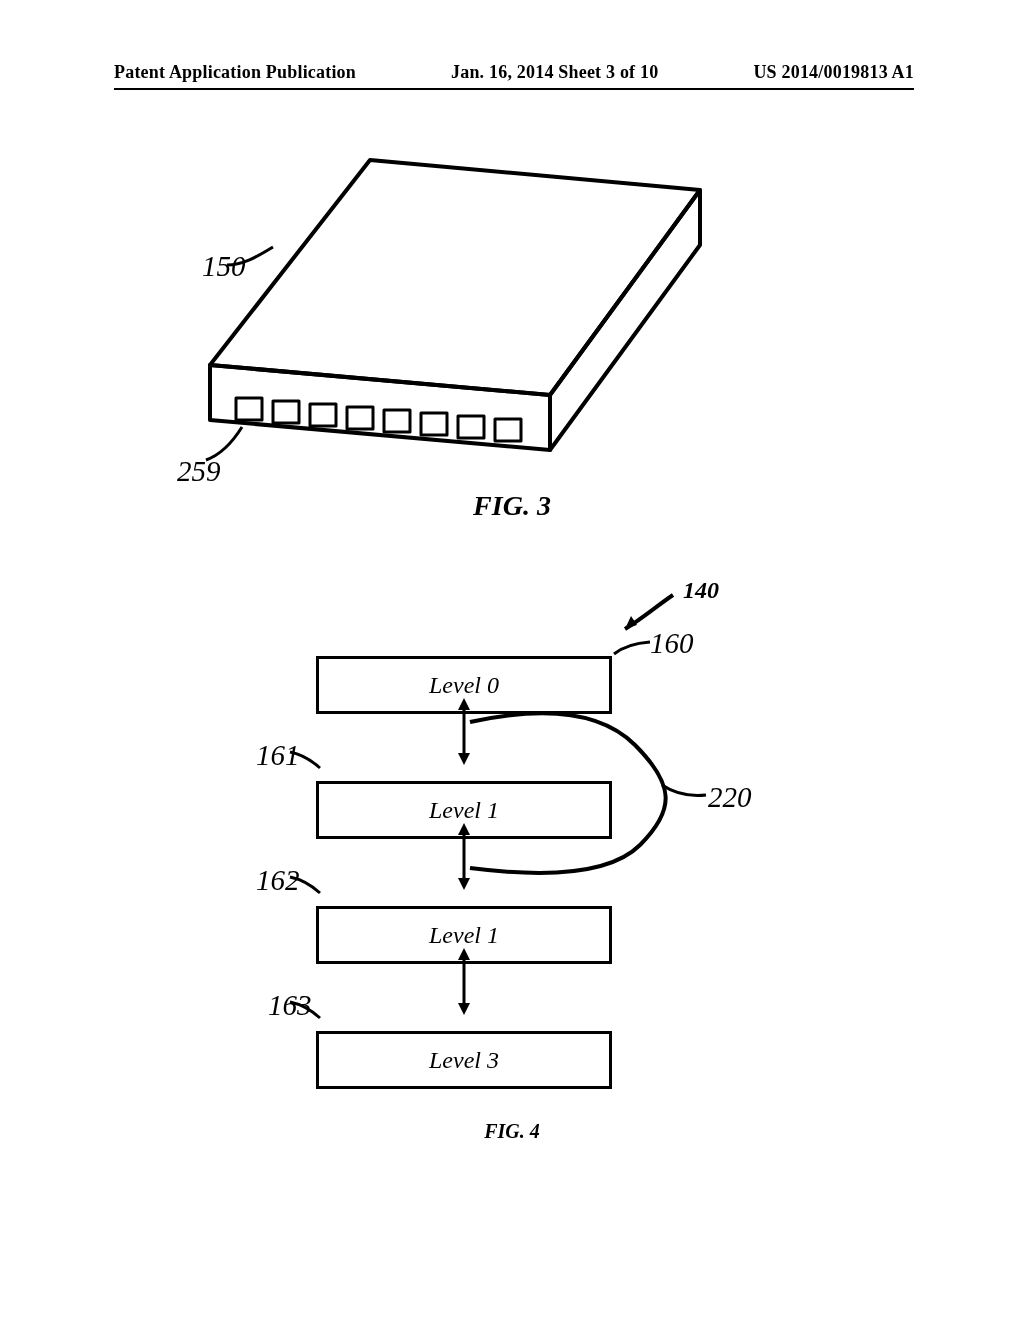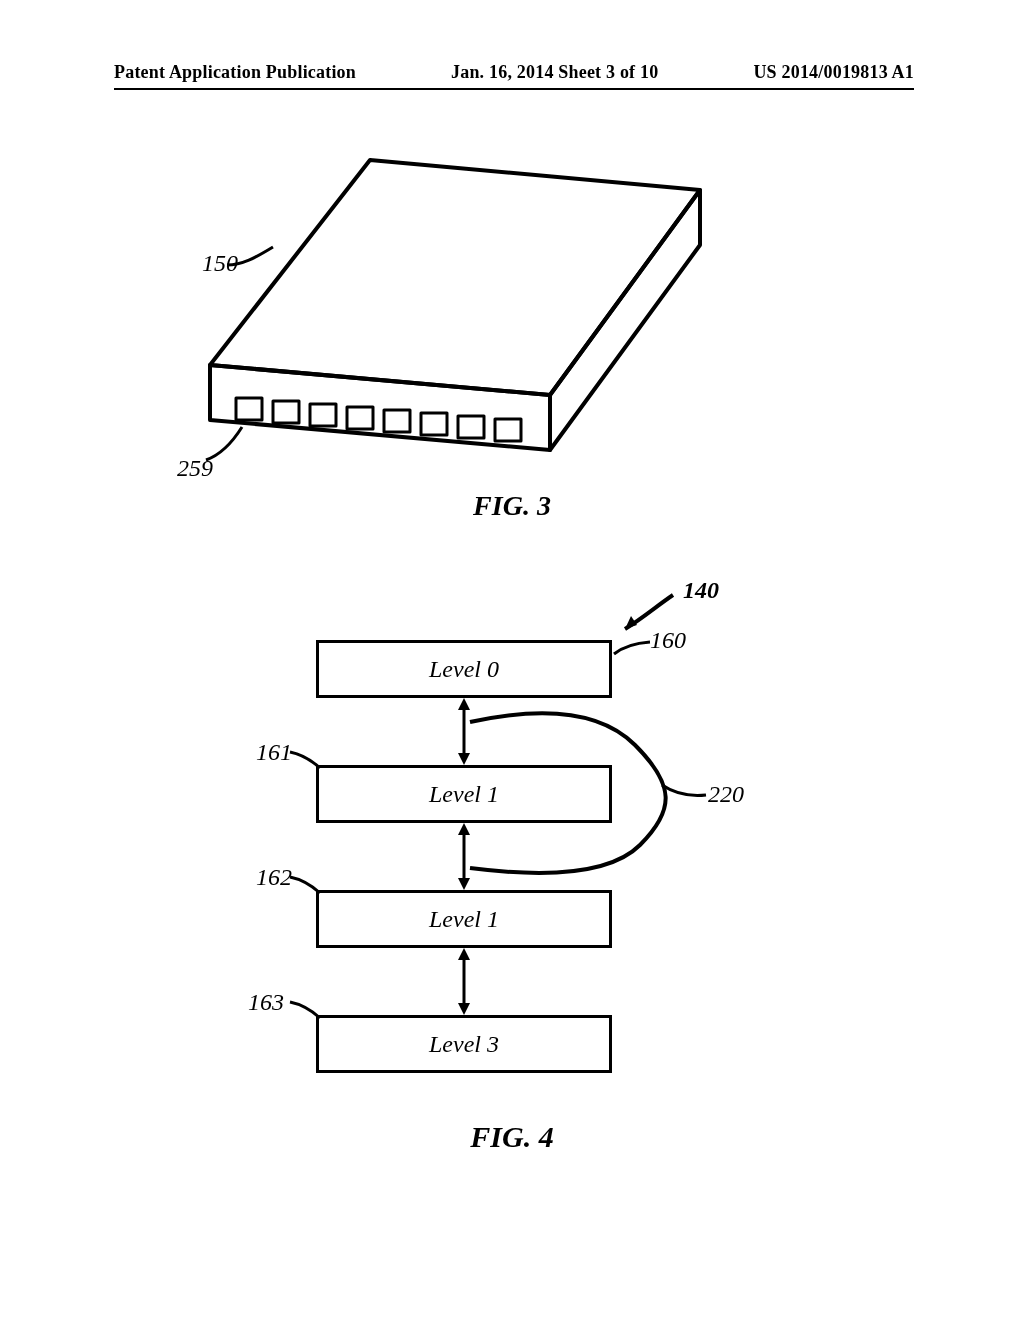--- a/index.html
+++ b/index.html
@@ -73,42 +73,43 @@
     height: 58px;
     border: 3px solid #000;
     box-sizing: border-box;
     display: flex;
     align-items: center;
     justify-content: center;
     font-style: italic;
     font-weight: 500;
     font-size: 24px;
     background: #fff;
+    margin-top: 16px;
   }
   .lv0 { top: 75px; }
   .lv1 { top: 200px; }
   .lv2 { top: 325px; }
   .lv3 { top: 450px; }
 
   .fig4-caption {
     position: absolute;
     left: 0;
     width: 1024px;
     top: 1120px;
     text-align: center;
     font-style: italic;
     font-weight: bold;
-    font-size: 30px;
+    font-size: 20px;
   }
 
   
   .refnum {
     position: absolute;
     font-style: italic;
-    font-size: 24px;
+    font-size: 29px;
     font-weight: 500;
     white-space: nowrap;
   }
   .refnum-bold {
     font-weight: bold;
     font-size: 24px;
   }
 
 </style>
 </head>
@@ -213,19 +214,19 @@
     <div class="refnum" style="left:256px; top:174px;">161</div>
 
     <svg style="position:absolute; left:288px; top:310px; width:34px; height:22px;" viewBox="0 0 34 22">
       <path d="M 32 18 C 22 9, 12 4, 2 2" stroke="#000" stroke-width="3" fill="none"></path>
     </svg>
     <div class="refnum" style="left:256px; top:299px;">162</div>
 
     <svg style="position:absolute; left:288px; top:435px; width:34px; height:22px;" viewBox="0 0 34 22">
       <path d="M 32 18 C 22 9, 12 4, 2 2" stroke="#000" stroke-width="3" fill="none"></path>
     </svg>
-    <div class="refnum" style="left:248px; top:424px;">163</div>
+    <div class="refnum" style="left:268px; top:424px;">163</div>
 
   </div>
 
   <div class="fig4-caption">FIG. 4</div>
 
 </div>
 
 </body></html>

